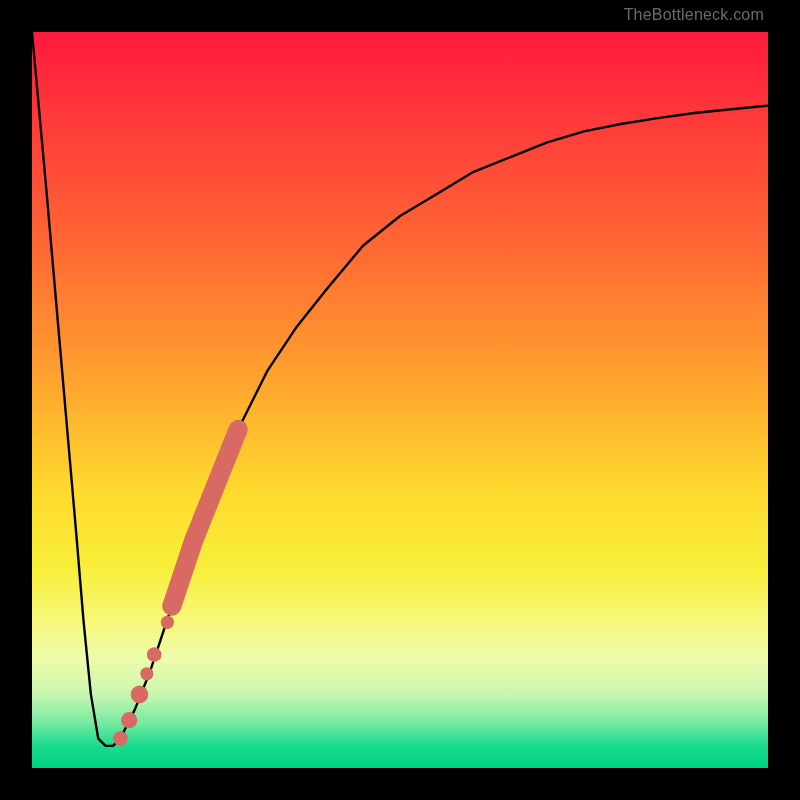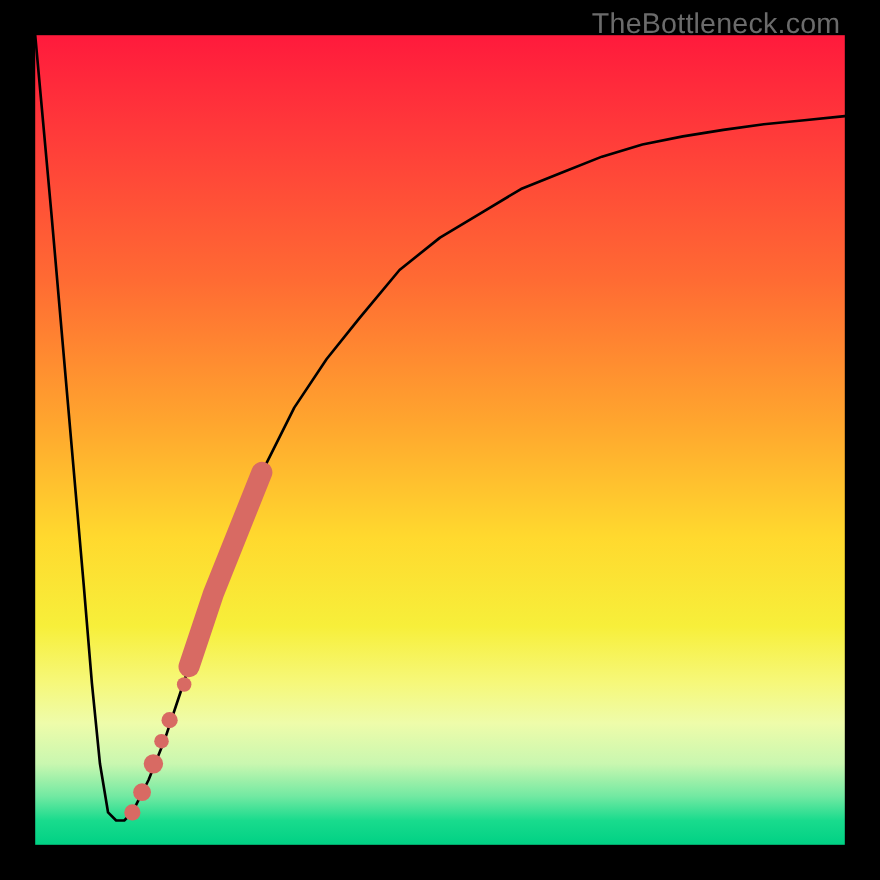--- a/index.html
+++ b/index.html
@@ -37,21 +37,21 @@
       #72e9a2 94%,
       #19db8d 97%,
       #00d184 100%
     );
   }
   .attribution {
     position: absolute;
     top: 6px;
     right: 36px;
     color: #6b6b6b;
-    font-size: 26px;
+    font-size: 16px;
     letter-spacing: 0.2px;
     user-select: none;
   }
   svg.curve {
     position: absolute;
     left: 0;
     top: 0;
     width: 736px;
     height: 736px;
     overflow: visible;

